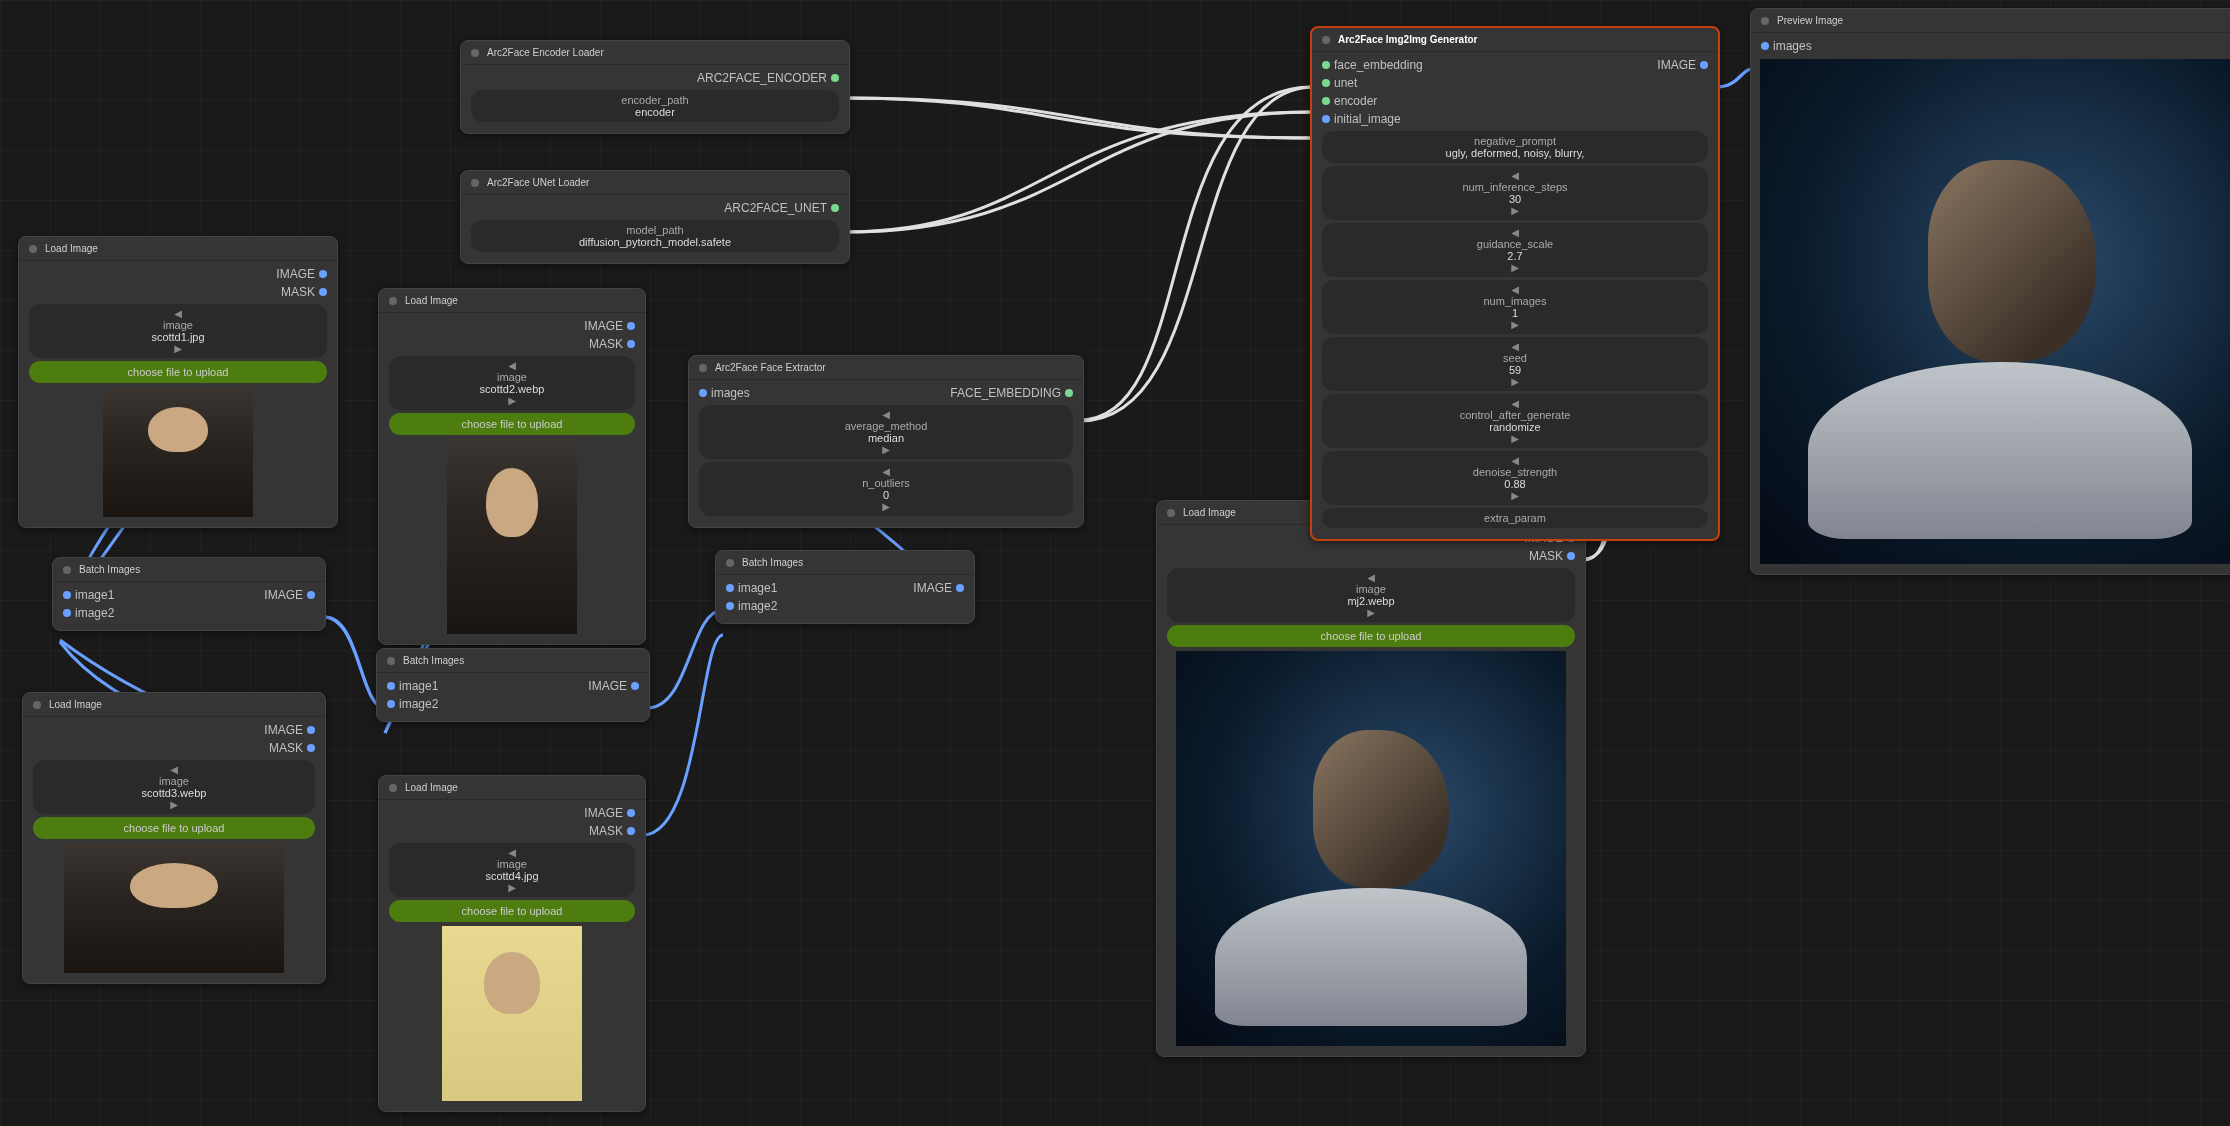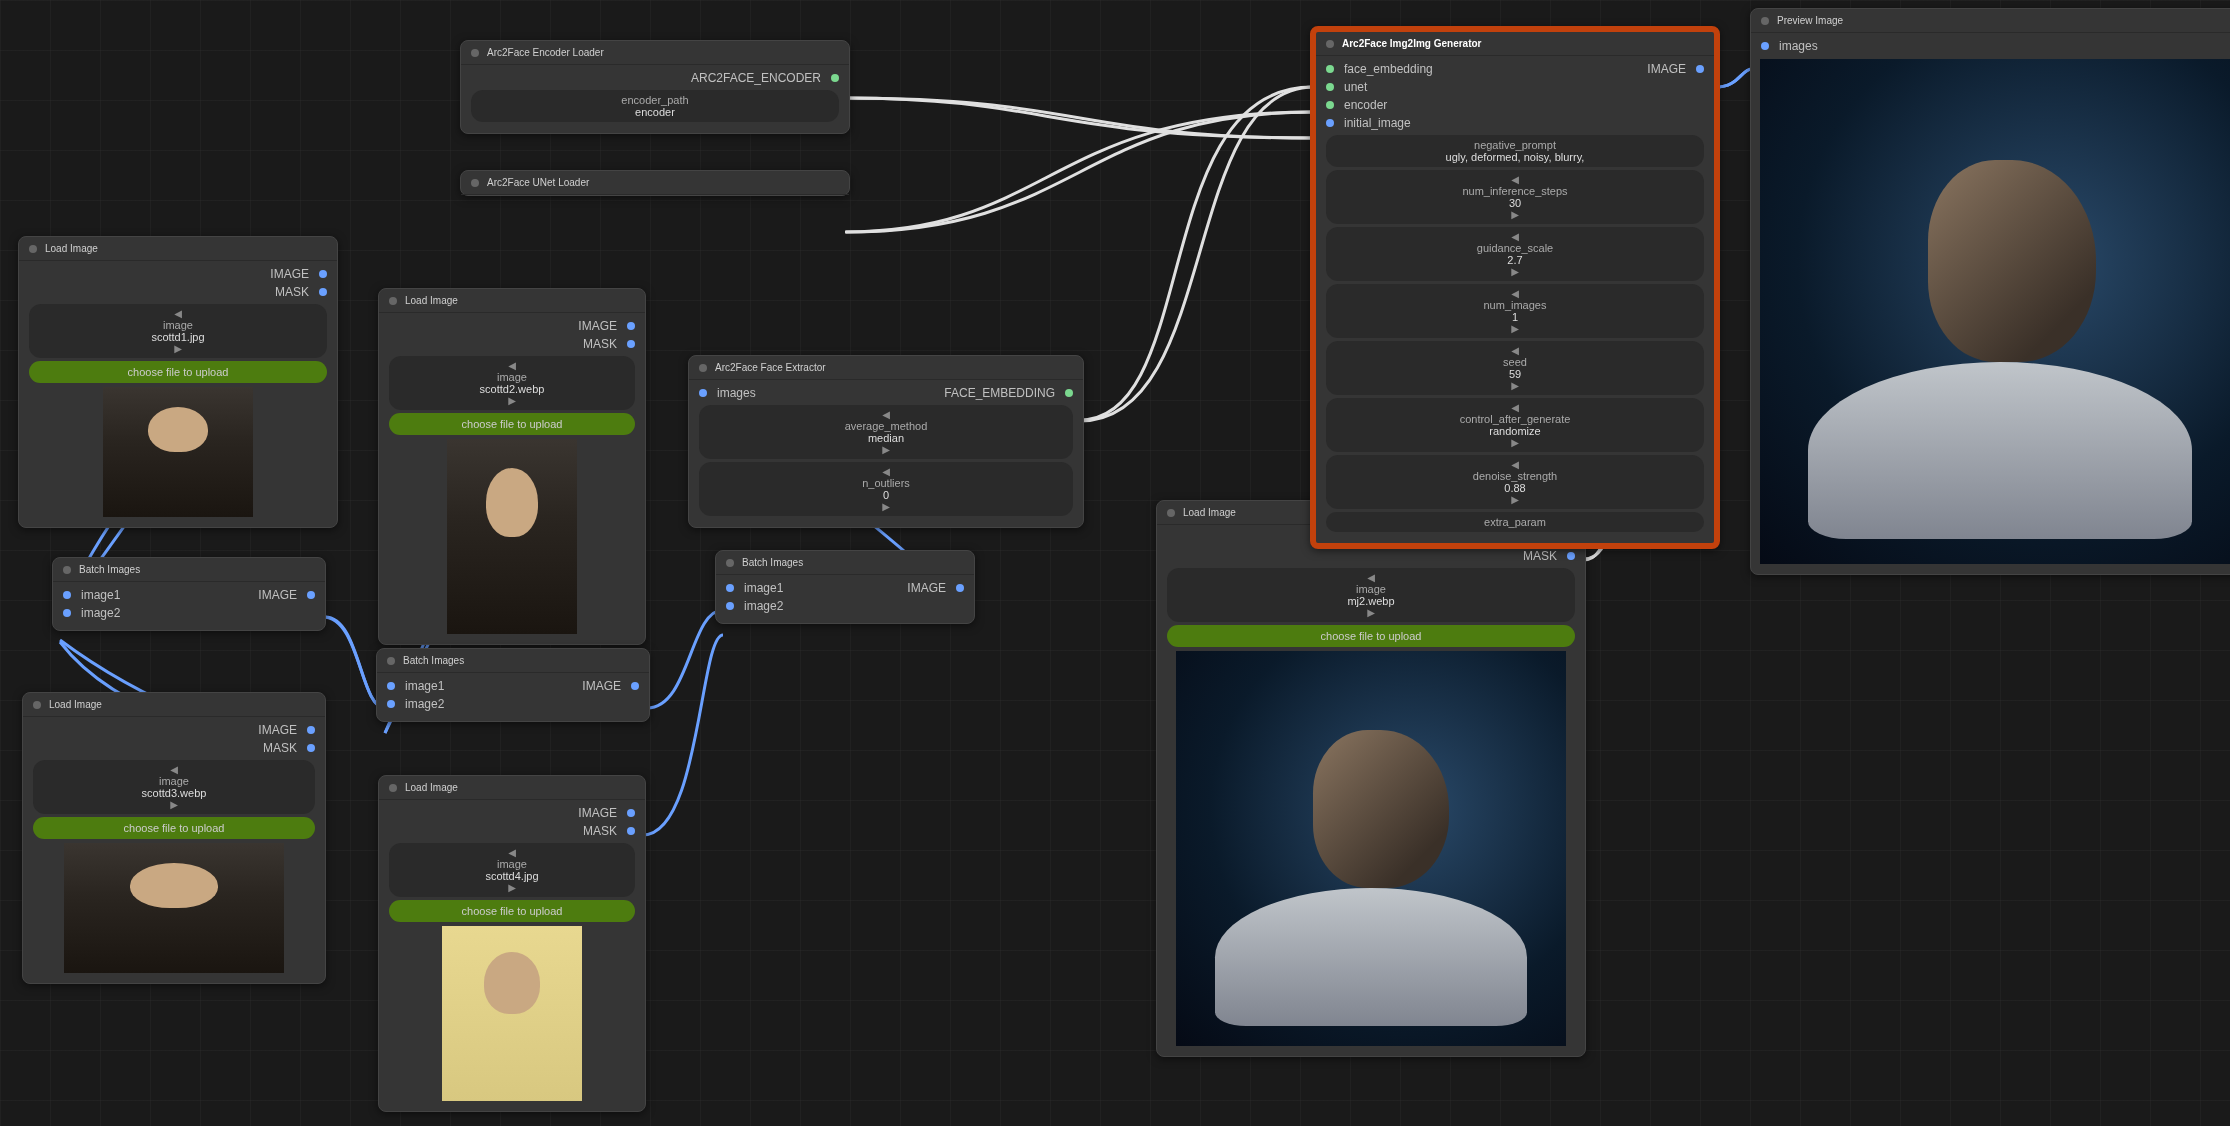--- a/index.html
+++ b/index.html
@@ -26,21 +26,21 @@
   z-index: 1;
 }
 .node {
   position: absolute;
   background: #353535;
   border: 1px solid #444;
   border-radius: 8px;
   box-shadow: 0 2px 8px rgba(0,0,0,0.5);
   z-index: 2;
 }
-.node.selected { border: 6px solid #c2410c; }
+.node.selected { border: 2px solid #c2410c; }
 .node-header {
   display: flex;
   align-items: center;
   gap: 8px;
   padding: 6px 10px;
   border-bottom: 1px solid #2a2a2a;
 }
 .node-header .dot {
   width: 8px; height: 8px; border-radius: 50%;
   background: #666;
@@ -48,21 +48,21 @@
 .node-title { color: #d0d0d0; font-size: 10px; }
 .node-body { padding: 4px 6px 8px 6px; position: relative; }
 .io-row {
   display: flex;
   justify-content: space-between;
   align-items: center;
   padding: 2px 4px;
   font-size: 12px;
   position: relative;
 }
-.io-left, .io-right { display: flex; align-items: center; gap: 10px; }
+.io-left, .io-right { display: flex; align-items: center; gap: 4px; }
 .port {
   width: 8px; height: 8px; border-radius: 50%;
   background: #6aa0ff;
   flex-shrink: 0;
 }
 .port.green { background: #7bd88f; }
 .widget {
   background: #2a2a2a;
   border-radius: 12px;
   margin: 3px 4px;
@@ -180,20 +180,33 @@
       <span class="wval">encoder</span>
     </div>
   </div>
 </div>
 
 <div class="node" style="left:460px; top:170px; width:390px;">
   <div class="node-header">
     <span class="dot"></span>
     <span class="node-title">Arc2Face UNet Loader</span>
   </div>
+  <div class="node-body">
+    <div class="io-row">
+      <span></span>
+      <span class="io-right">
+          <span>ARC2FACE_UNET</span>
+          <span class="port green"></span>
+        </span>
+    </div>
+    <div class="widget">
+      <span class="wlabel">model_path</span>
+      <span class="wval">diffusion_pytorch_model.safete</span>
+    </div>
+  </div>
 </div>
 
 <div class="node" style="left:18px; top:236px; width:320px;">
   <div class="node-header">
     <span class="dot"></span>
     <span class="node-title">Load Image</span>
   </div>
   <div class="node-body">
     <div class="io-row">
         <span></span>

